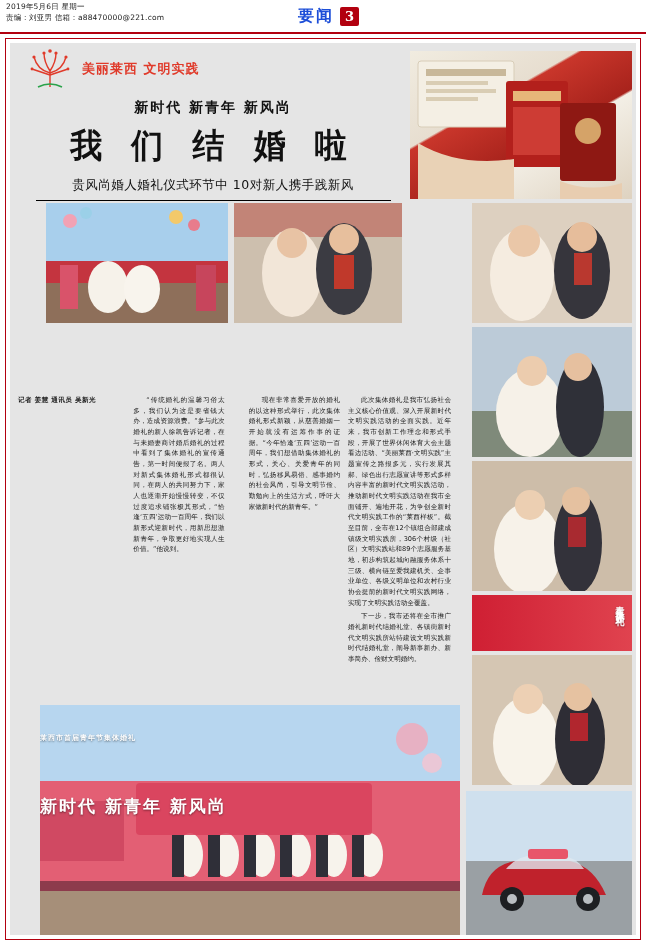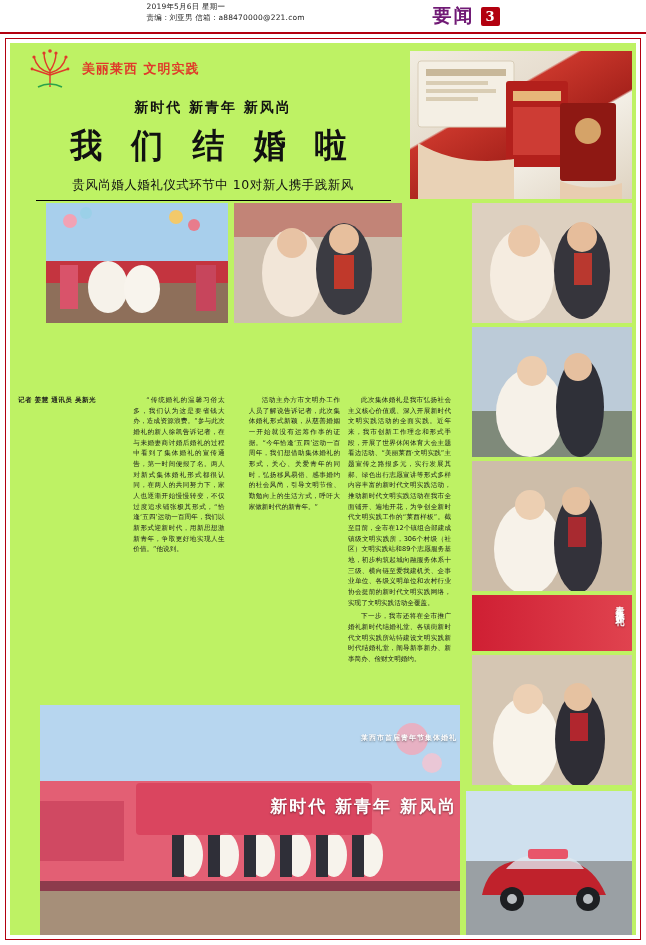--- a/index.html
+++ b/index.html
@@ -17,21 +17,20 @@
     background: #fff;
   }
 
   
   .masthead {
     position: relative;
     height: 34px;
     border-bottom: 2px solid #b2000f;
     display: flex;
     align-items: stretch;
-    justify-content: center;
   }
   .mh-left {
     width: 215px;
     padding: 2px 0 0 6px;
     font-size: 7.5px;
     color: #222;
     line-height: 1.45;
   }
   .mh-left .row1 { letter-spacing: .2px; }
   .mh-left .row2 { letter-spacing: .2px; }
@@ -53,22 +52,22 @@
     width: 150px;
     display: flex;
     align-items: center;
     justify-content: flex-end;
     padding-right: 6px;
     gap: 6px;
   }
   .mh-section {
     font-family: "DejaVu Serif", "Liberation Serif", serif;
     font-weight: bold;
-    font-size: 19px;
-    color: #701a75;
+    font-size: 16px;
+    color: #1d4ed8;
     letter-spacing: 2px;
   }
   .page-no {
     width: 19px; height: 19px;
     background: #b2000f;
     color: #fff;
     border-radius: 2px;
     font-size: 13px;
     font-weight: bold;
     display: flex; align-items: center; justify-content: center;
@@ -79,21 +78,21 @@
   .frame {
     position: absolute;
     left: 5px; top: 38px;
     width: 636px; height: 902px;
     border: 1.5px solid #b2000f;
     padding: 4px;
   }
   .frame-inner {
     position: relative;
     width: 100%; height: 100%;
-    background: #bef264;
+    background: #e5e5e5;
     overflow: hidden;
   }
 
   
   .headline-area {
     position: absolute;
     left: 8px; top: 6px;
     width: 390px;
     height: 150px;
   }
@@ -157,22 +156,22 @@
   .ph-couple1 { background: linear-gradient(160deg,#e9dfd2 0%,#cfc0ae 40%,#8a3f3f 55%,#d9c7b4 75%,#efe7dc 100%); }
   .ph-couple2 { background: linear-gradient(200deg,#efe6dc 0%,#d9cabb 30%,#b03a3a 52%,#e6dacb 72%,#f5f0e8 100%); }
   .ph-couple3 { background: linear-gradient(140deg,#d9e3ea 0%,#b9c9d6 30%,#8b2f3b 55%,#e3d6c8 78%,#f2ece3 100%); }
   .ph-couple4 { background: linear-gradient(185deg,#e4d9cc 0%,#c9b5a3 35%,#a02c33 55%,#dccbb8 78%,#f1e9df 100%); }
   .ph-couple5 { background: linear-gradient(165deg,#efe5d8 0%,#d4c2ae 30%,#9b2b32 52%,#e7d9c8 76%,#f7f2ea 100%); }
   .ph-bigstage{ background: linear-gradient(180deg,#b8d6ef 0%,#d7e7f5 22%,#f6e7ec 34%,#e35f74 48%,#c33a55 62%,#e0b9c4 78%,#b9a48f 100%); }
   .ph-car     { background: linear-gradient(170deg,#cfe0ee 0%,#e9f0f6 30%,#d5dde4 45%,#c0222c 62%,#8c1a22 80%,#7d7f82 100%); }
   .ph-hands   { background: linear-gradient(160deg,#f0e7db 0%,#e2d2bf 30%,#c2392f 52%,#ead9c6 74%,#f6f0e7 100%); }
   .ph-text {
     position: absolute;
-    left: 0; right: 3px;
-    text-align: right;
+    left: 0; right: 12px;
+    text-align: left;
     color: #fff;
     font-family: "DejaVu Serif", "Liberation Serif", serif;
     font-weight: bold;
     text-shadow: 0 1px 2px rgba(0,0,0,.45);
   }
 
   
   .article {
     position: absolute;
     left: 8px;
@@ -373,21 +372,21 @@
       <div class="photo ph-hands" style="left:400px; top:8px; width:0; height:0;"></div>
 
       <div class="article">
         <div class="col">
           <p class="byline">记者 姜慧  通讯员 吴新光</p>
         </div>
         <div class="col">
           <p>“传统婚礼的温馨习俗太多，我们认为这是要省钱大办，造成资源浪费。”参与此次婚礼的新人徐凯告诉记者，在与未婚妻商讨婚后婚礼的过程中看到了集体婚礼的宣传通告，第一时间便报了名。两人对新式集体婚礼形式都很认同，在两人的共同努力下，家人也逐渐开始慢慢转变，不仅过度追求铺张极其形式，“恰逢‘五四’运动一百周年，我们以新形式迎新时代，用新思想激新青年，争取更好地实现人生价值。”他说到。</p>
         </div>
         <div class="col">
-          <p>活动主办方市文明办工作人员了解说告诉记者，此次集体婚礼形式新颖，从慈善婚姻一开始就没有运筹作事的证据。“今年恰逢‘五四’运动一百周年，我们想借助集体婚礼的形式，关心、关爱青年的同时，弘扬移风易俗、感事婚约的社会风尚，引导文明节俭、勤勉向上的生活方式，呼吁大家做新时代的新青年。”</p>
+          <p>现在非常喜爱开放的婚礼的以这种形式举行，此次集体婚礼形式新颖，从慈善婚姻一开始就没有运筹作事的证据。“今年恰逢‘五四’运动一百周年，我们想借助集体婚礼的形式，关心、关爱青年的同时，弘扬移风易俗、感事婚约的社会风尚，引导文明节俭、勤勉向上的生活方式，呼吁大家做新时代的新青年。”</p>
         </div>
       </div>
 
       <div class="article2">
         <p>此次集体婚礼是我市弘扬社会主义核心价值观、深入开展新时代文明实践活动的全面实践。近年来，我市创新工作理念和形式手段，开展了世界休闲体育大会主题看边活动、“美丽莱西·文明实践”主题宣传之路报多元，实行发展其郝、绿色出行志愿宣讲等形式多样内容丰富的新时代文明实践活动，推动新时代文明实践活动在我市全面铺开、遍地开花，为争创全新时代文明实践工作的“莱西样板”。截至目前，全市在12个镇组合部建成镇级文明实践所，306个村级（社区）文明实践站和89个志愿服务基地，初步构筑起城向融服务体系十三级、横向链至爱我建机关、企事业单位、各级义明单位和农村行业协会提前的新时代文明实践网络，实现了文明实践活动全覆盖。</p>
         <p>下一步，我市还将在全市推广婚礼新时代结婚礼堂、各镇街新时代文明实践所站特建设文明实践新时代结婚礼堂，阐导新事新办、新事简办、俭财文明婚约。</p>
       </div>
 
       <div class="photo ph-bigstage" style="left:30px; top:662px; width:420px; height:230px;">
         <svg width="420" height="230" viewBox="0 0 420 230" style="position:absolute;inset:0;">

